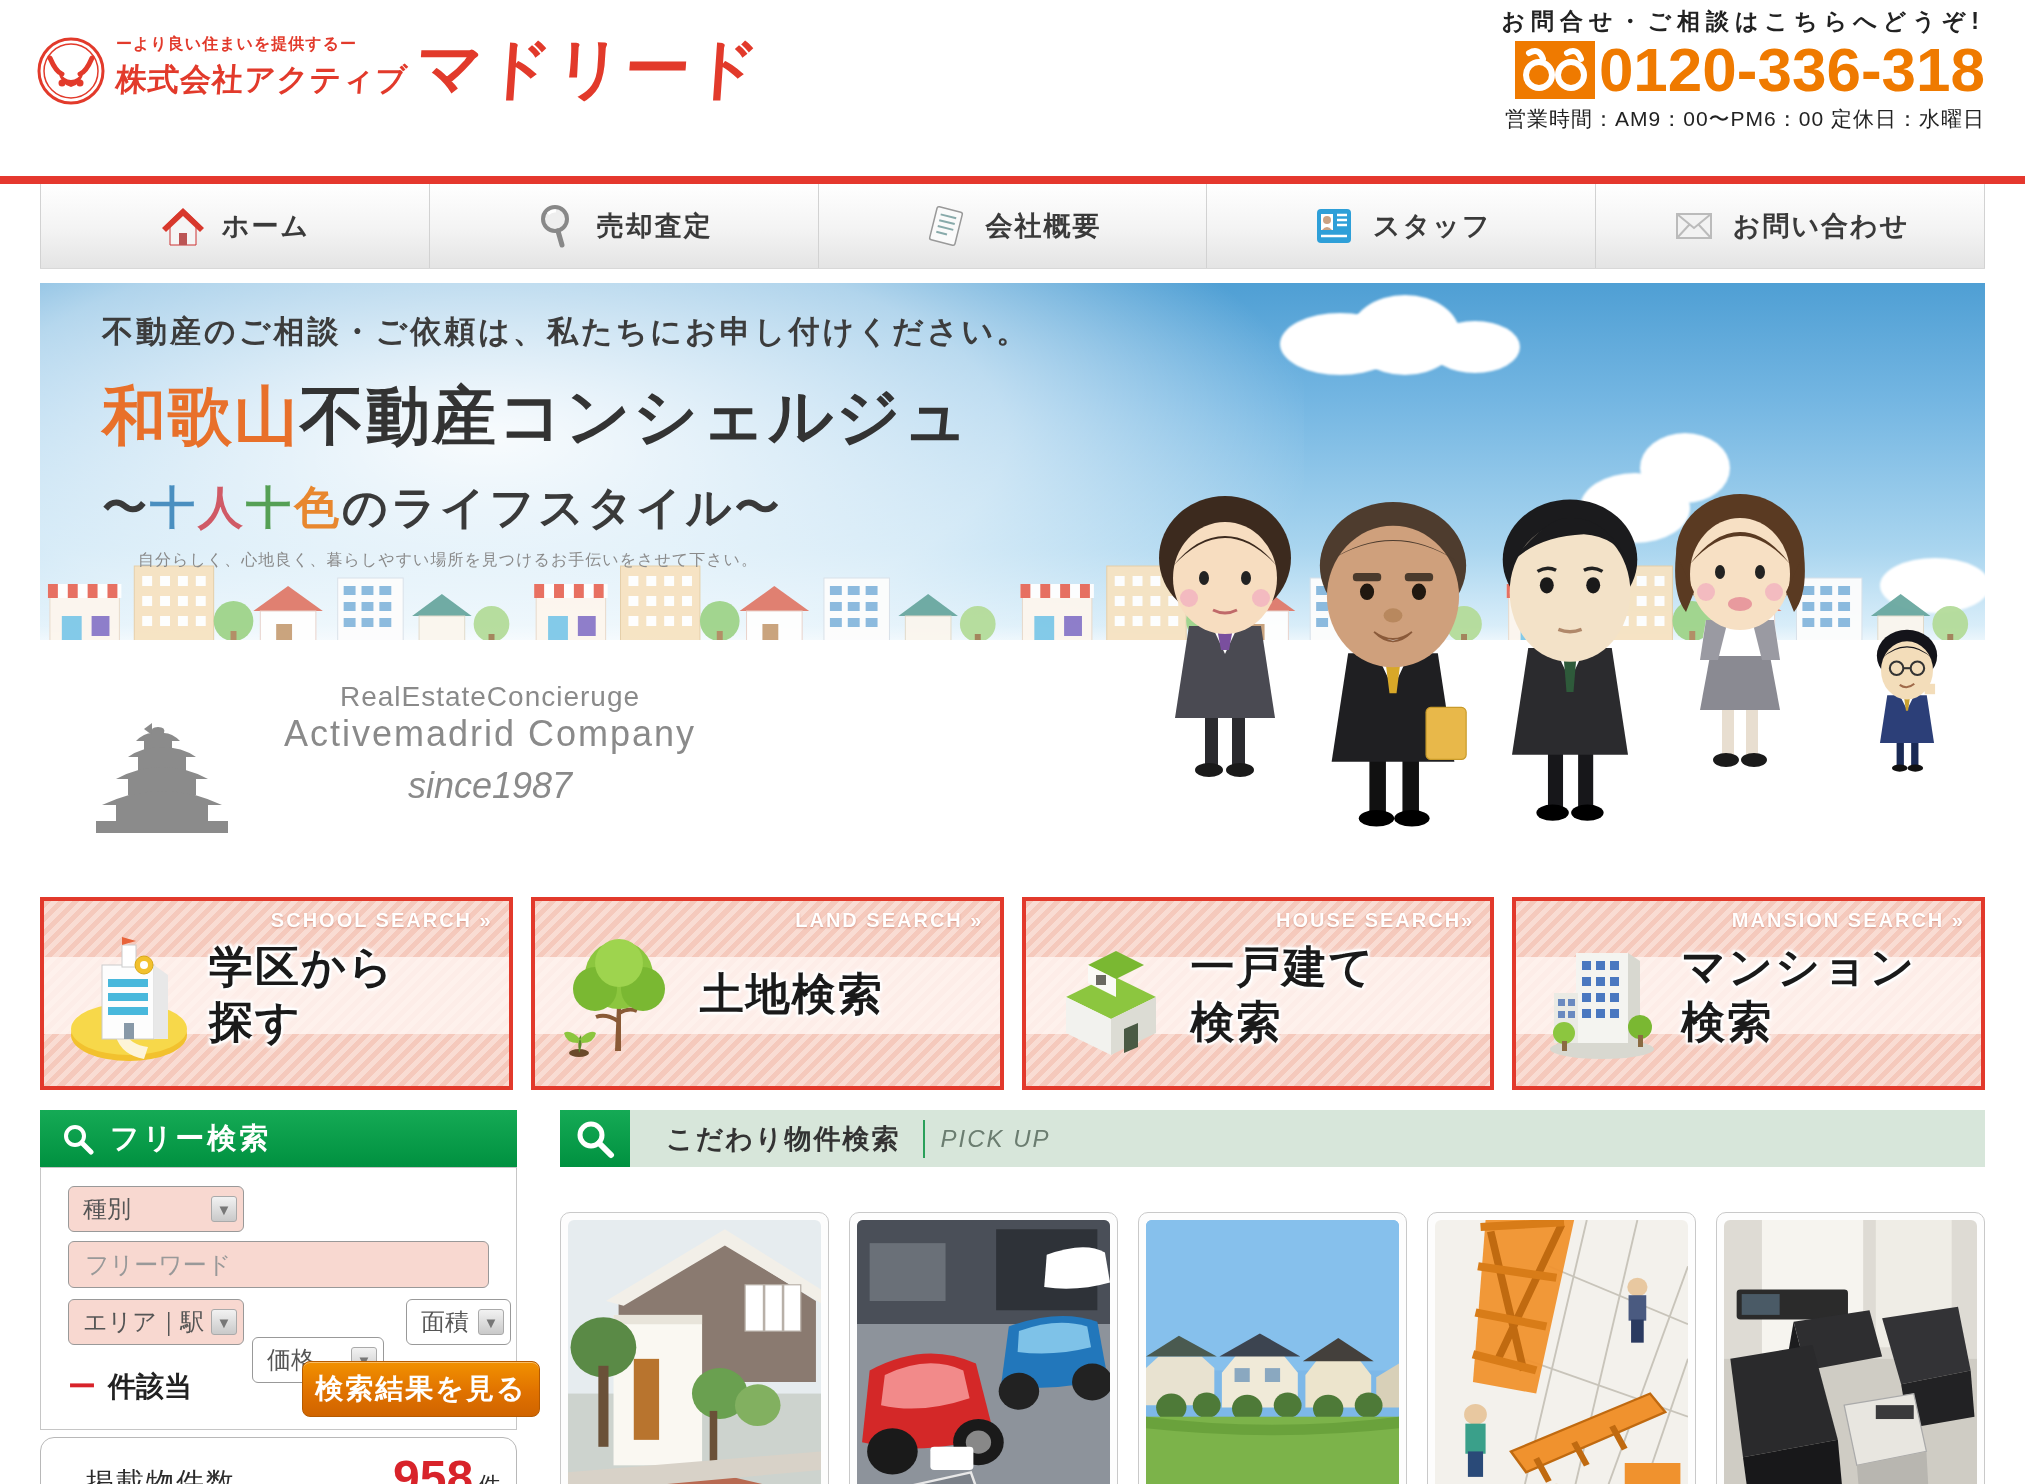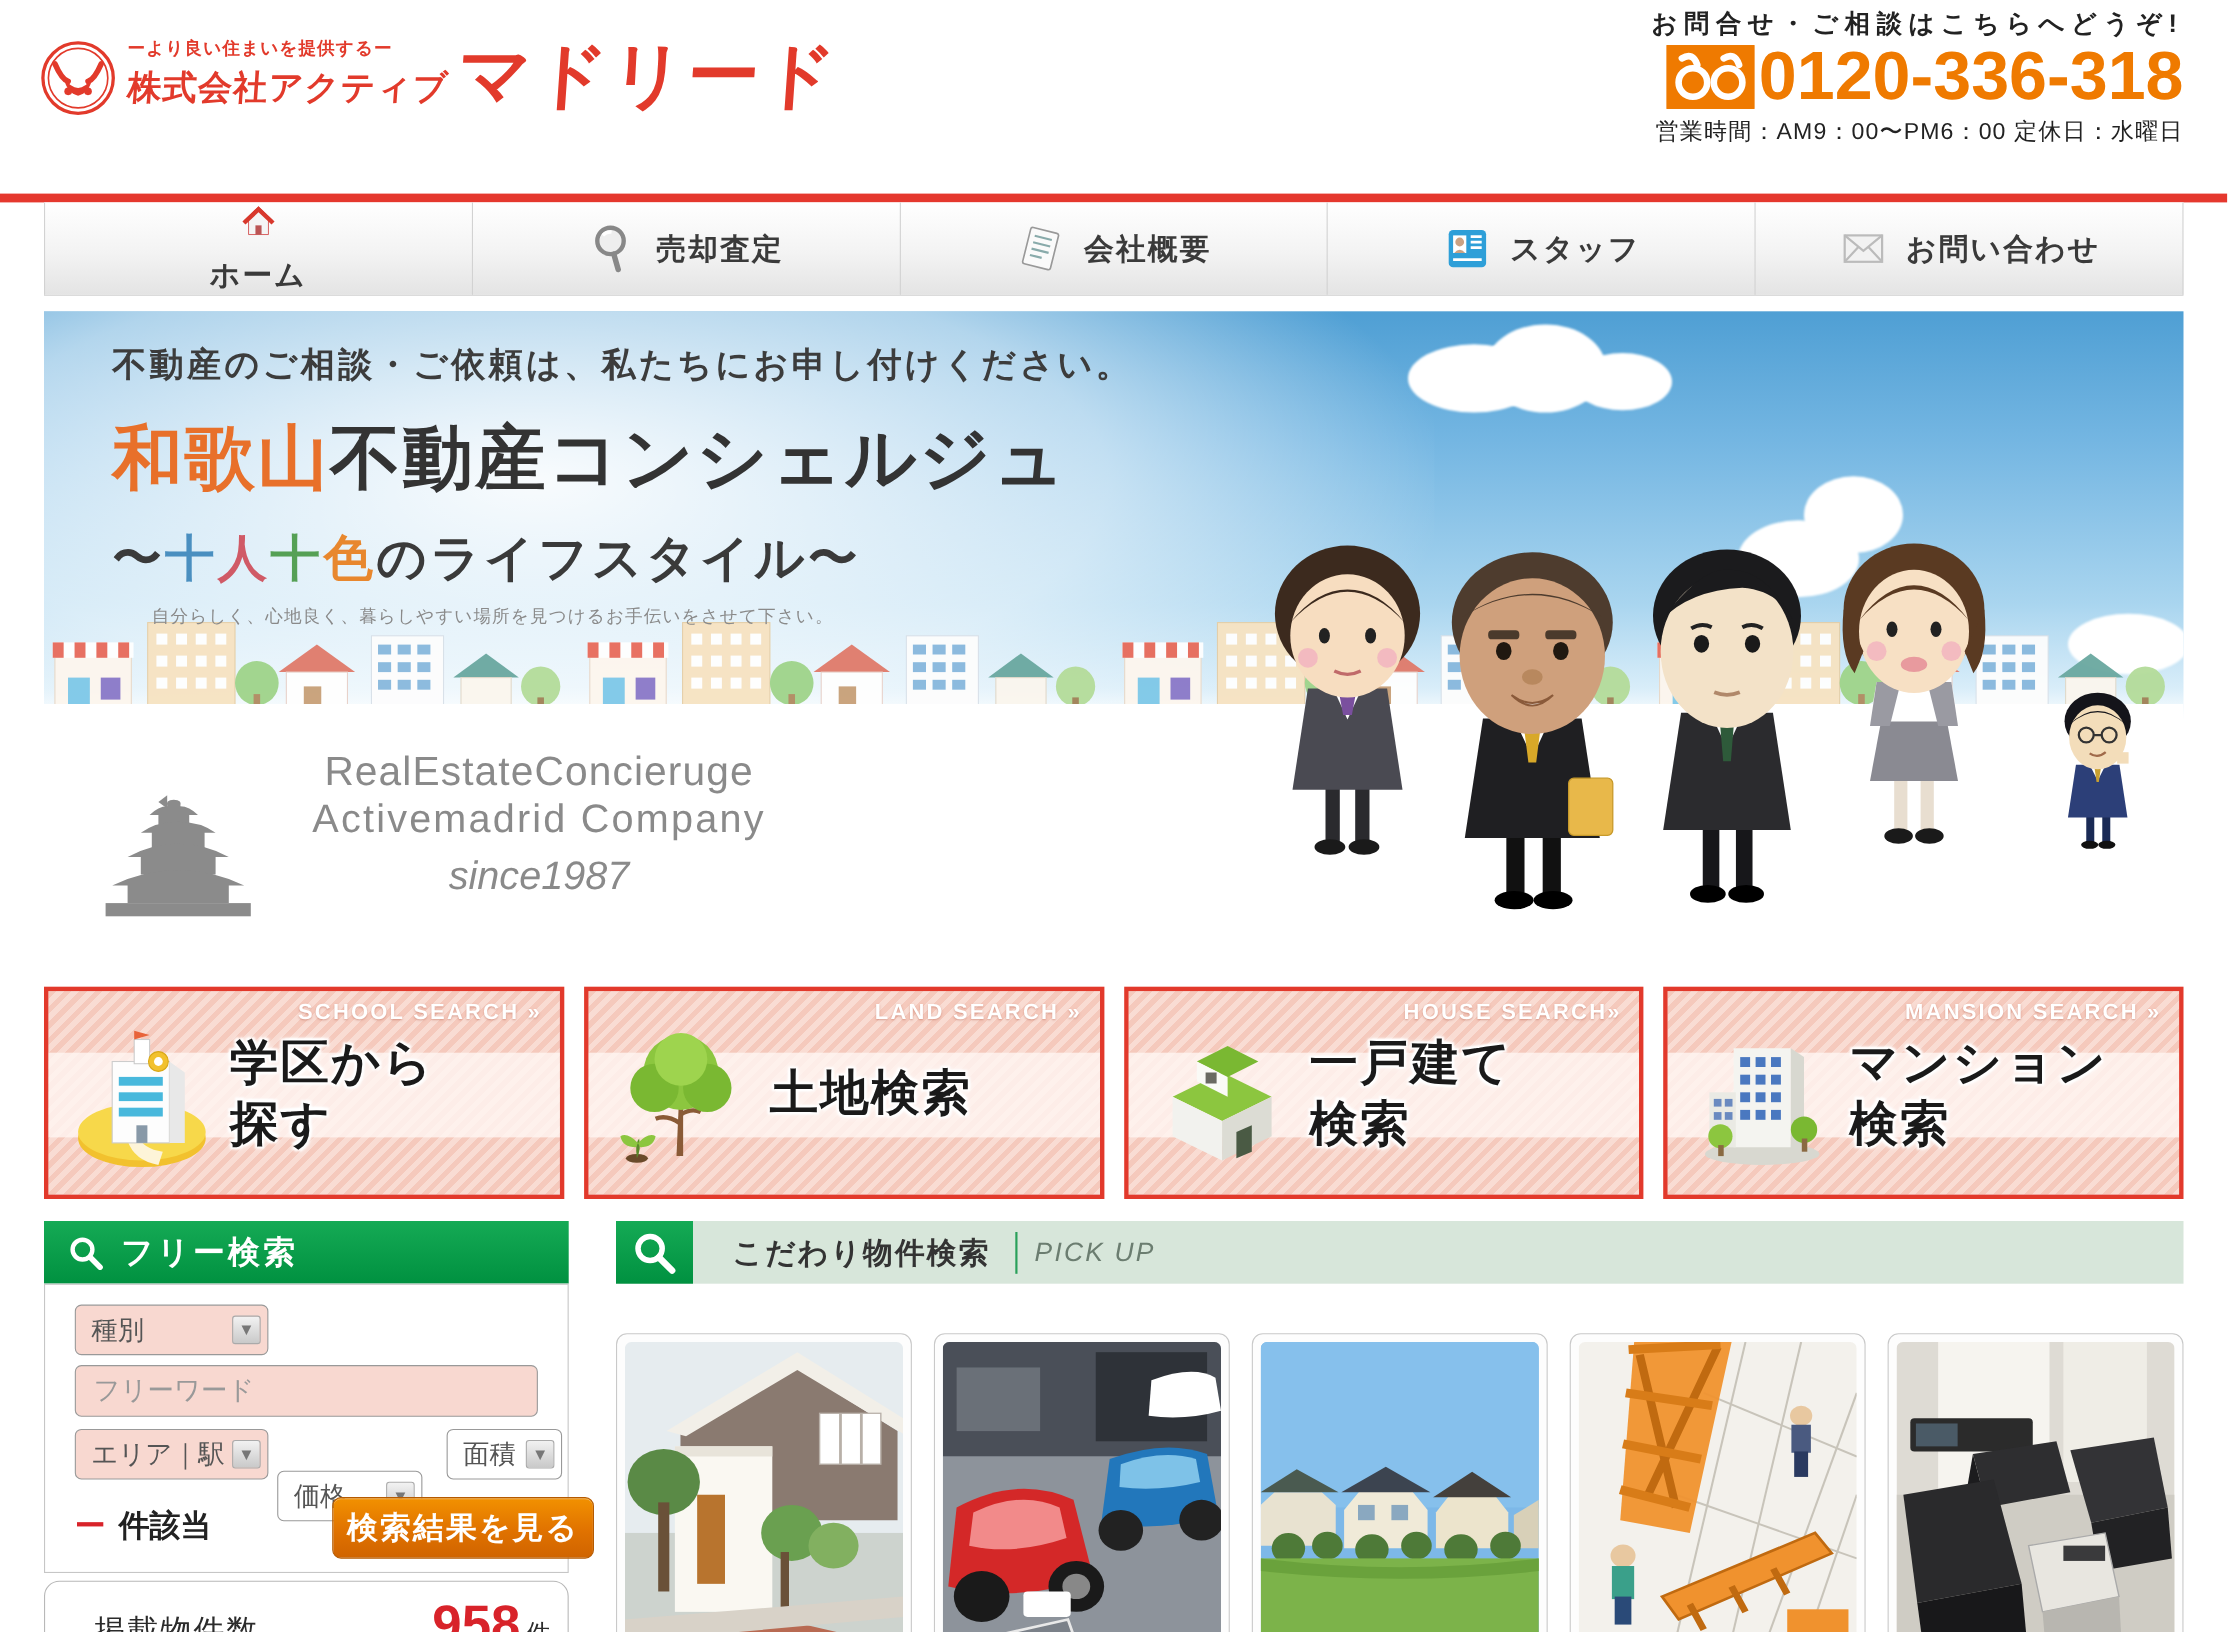--- a/index.html
+++ b/index.html
@@ -21,41 +21,41 @@
   .phone-number{font-size:62px;font-weight:bold;color:#ef7a00;letter-spacing:0px;line-height:1;}
   .hours{font-size:21px;color:#222;margin-top:4px;letter-spacing:1px;}
 
   .red-bar{position:absolute;left:0;top:176px;width:100%;height:8px;background:#e5382e;}
 
   
   .nav{position:absolute;left:40px;right:40px;top:184px;height:84px;display:flex;
        background:linear-gradient(180deg,#ffffff 0%,#f3f3f3 55%,#e4e4e4 100%);border-bottom:1px solid #d8d8d8;}
   .nav-item{flex:1;display:flex;align-items:center;justify-content:center;gap:16px;
             border-right:1px solid #d2d2d2;cursor:pointer;}
-  .nav-item:first-child{border-left:1px solid #d2d2d2;flex-direction:column;}
+  .nav-item:first-child{border-left:1px solid #d2d2d2;}
   .nav-label{font-size:27px;font-weight:bold;color:#3a3a3a;letter-spacing:2px;}
   .nav-ico{width:46px;height:46px;}
 
   
   .hero{position:absolute;left:40px;right:40px;top:283px;height:590px;overflow:hidden;
         background:linear-gradient(180deg,#4f9fd4 0%,#74b6e2 20%,#a9d5ef 45%,#d8edf9 58%,#ffffff 63%,#ffffff 100%);}
   .hero-glow{position:absolute;left:-5%;top:-10%;width:70%;height:90%;
              background:radial-gradient(ellipse at 40% 40%,rgba(255,255,255,.95) 0%,rgba(255,255,255,.55) 45%,rgba(255,255,255,0) 72%);}
   .hero-skyline{position:absolute;left:0;top:253px;width:100%;height:120px;}
   .hero-ground{position:absolute;left:0;top:368px;width:100%;height:222px;background:#fff;}
   .cloud{position:absolute;background:#fff;border-radius:50%;filter:blur(1px);}
   .hero-text{position:absolute;left:62px;top:28px;}
   .hero-line1{font-size:31px;font-weight:bold;color:#3c3c3c;letter-spacing:3px;}
   .hero-line2{margin-top:20px;font-size:64px;font-weight:bold;color:#333;letter-spacing:2px;}
   .hero-line2 .hl{color:#e8702a;}
   .hero-line3{margin-top:18px;font-size:45px;font-weight:bold;letter-spacing:3px;color:#3a3a3a;}
   .l3-1{color:#4a8fc0;} .l3-2{color:#d05a66;} .l3-3{color:#55a055;} .l3-4{color:#e8872e;}
   .hero-line4{margin-top:12px;margin-left:36px;font-size:16px;color:#8a8a8a;letter-spacing:1px;}
   .hero-en{position:absolute;left:200px;top:398px;width:500px;text-align:center;color:#8a8a8a;}
-  .hero-en1{font-size:37px;letter-spacing:1px;}
+  .hero-en1{font-size:28px;letter-spacing:1px;}
   .hero-en2{font-size:36px;letter-spacing:2px;}
   .hero-en3{font-size:36px;margin-top:10px;font-style:italic;}
   .castle{position:absolute;left:52px;top:438px;width:140px;height:120px;}
   .staff{position:absolute;right:0px;top:165px;width:860px;height:425px;}
 
   
   .btn-row{position:absolute;left:40px;right:40px;top:897px;height:193px;display:flex;gap:18px;}
   .sbtn{flex:1;position:relative;border:4px solid #e2392b;border-radius:0;overflow:hidden;cursor:pointer;
         background:repeating-linear-gradient(135deg,#f5c9bc 0 5px,#f9dcd3 5px 10px);}
   .sbtn-band{position:absolute;left:0;right:0;top:30%;height:42%;background:rgba(255,246,242,.8);}

